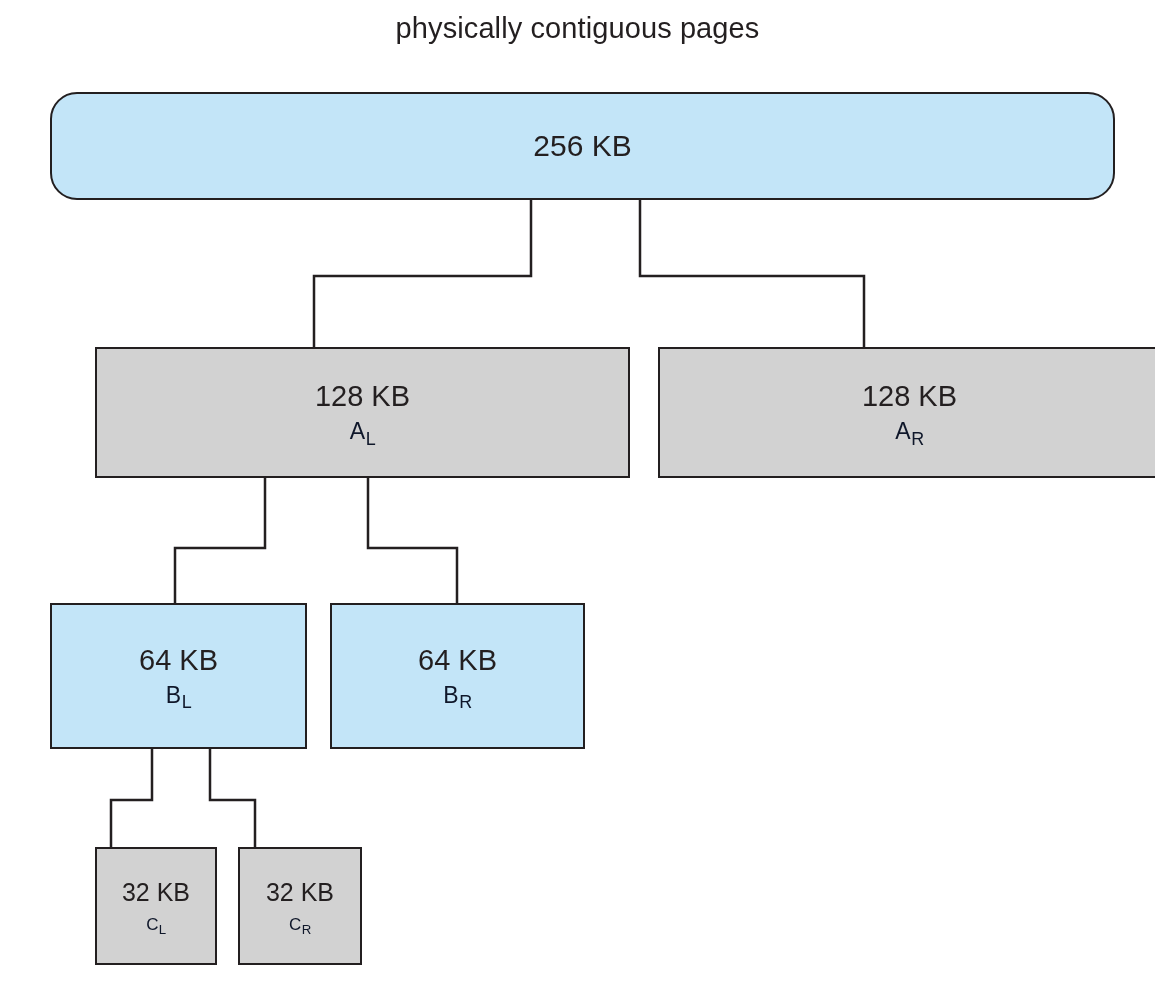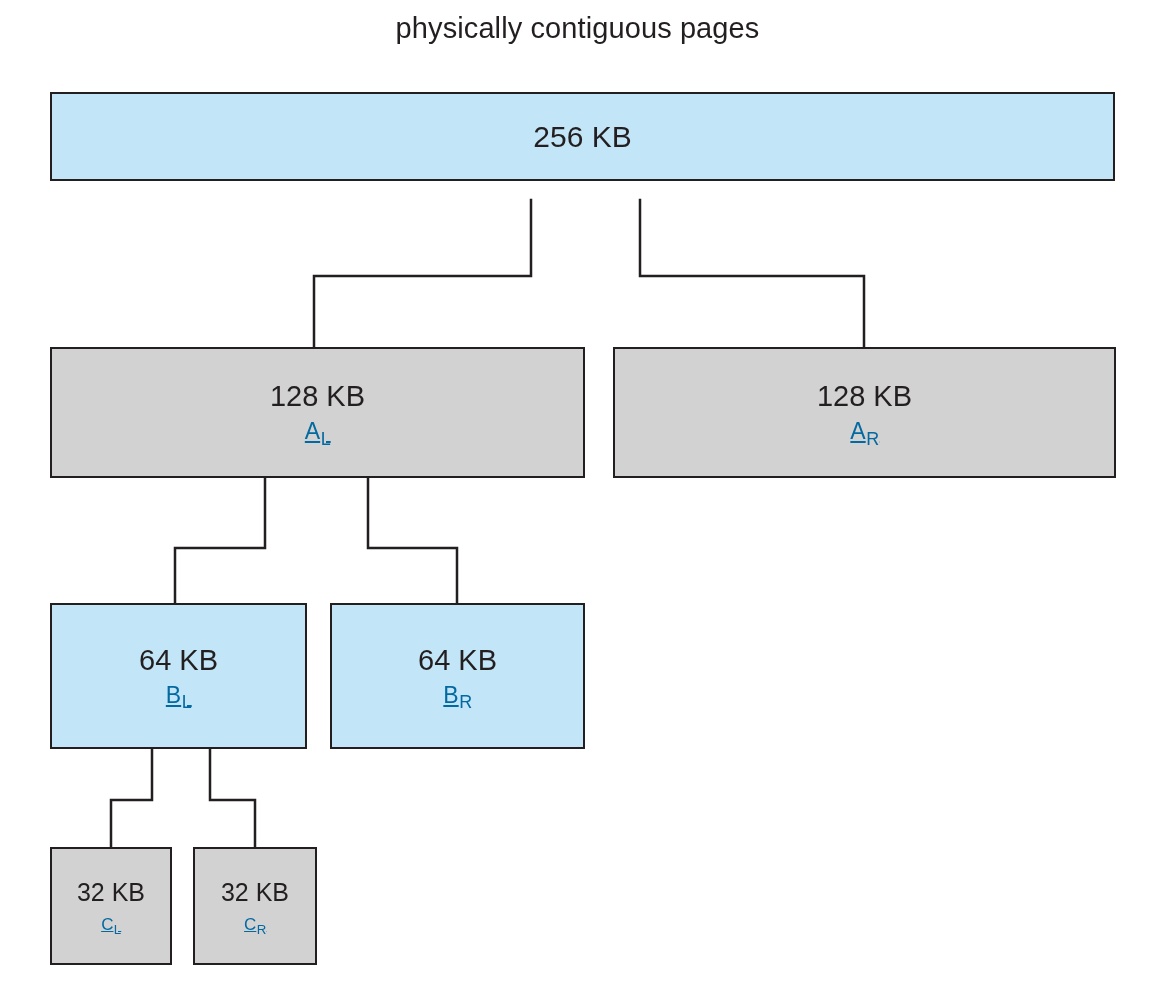--- a/index.html
+++ b/index.html
@@ -48,37 +48,36 @@
     justify-content: center;
     line-height: 1.0;
   }
   .node .size-label {
     font-size: 29px;
     color: #231f20;
     display: block;
   }
   .node .name-label {
     font-size: 23px;
-    color: #0369a1;
+    color: #0f172a;
     display: block;
     margin-top: 9px;
-    text-decoration: underline;
   }
   .node .name-label sub {
     font-size: 0.78em;
     vertical-align: baseline;
     position: relative;
     top: 0.32em;
     left: 0.03em;
   }
   .fill-blue { background: #c3e5f8; }
-  .fill-gray { background: #d2d2d2; }
+  .fill-gray { background: #d2d2d2; margin-left: 45px; }
 
   
-  #node-256 { left: 50px;  top: 92px;  width: 1065px; height: 89px; }
+  #node-256 { left: 50px;  top: 92px;  width: 1065px; height: 108px; border-radius: 27px; }
   #node-128-left  { left: 50px;  top: 347px; width: 535px; height: 131px; }
   #node-128-right { left: 613px; top: 347px; width: 503px; height: 131px; }
   #node-64-left   { left: 50px;  top: 603px; width: 257px; height: 146px; }
   #node-64-right  { left: 330px; top: 603px; width: 255px; height: 146px; }
   #node-32-left   { left: 50px;  top: 847px; width: 122px; height: 118px; }
   #node-32-right  { left: 193px; top: 847px; width: 124px; height: 118px; }
 
   #node-256 .size-label { font-size: 30px; }
   #node-32-left .size-label, #node-32-right .size-label { font-size: 25px; text-align: right; }
   #node-32-left .name-label, #node-32-right .name-label { font-size: 17px; margin-top: 11px; }

